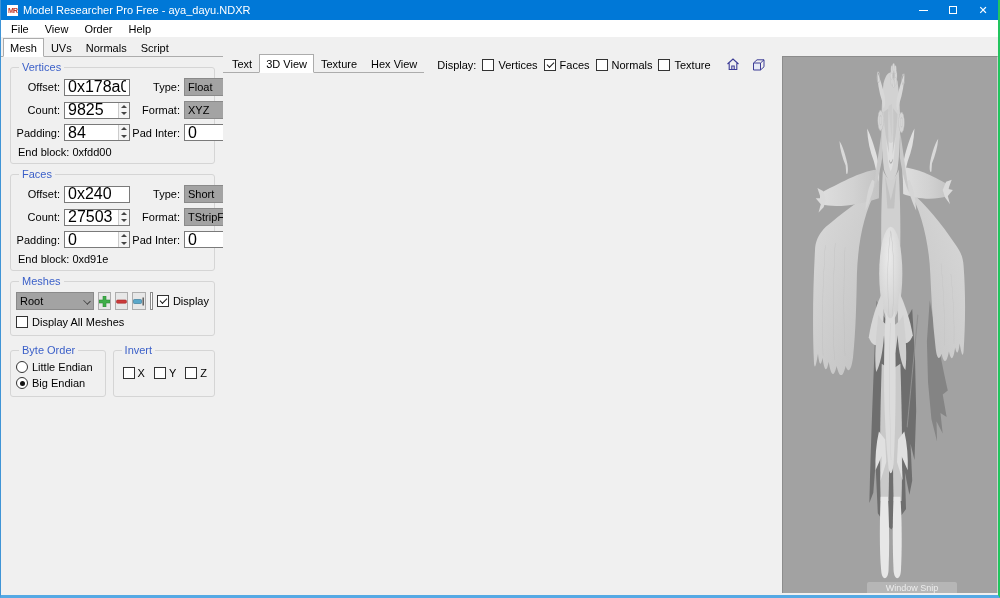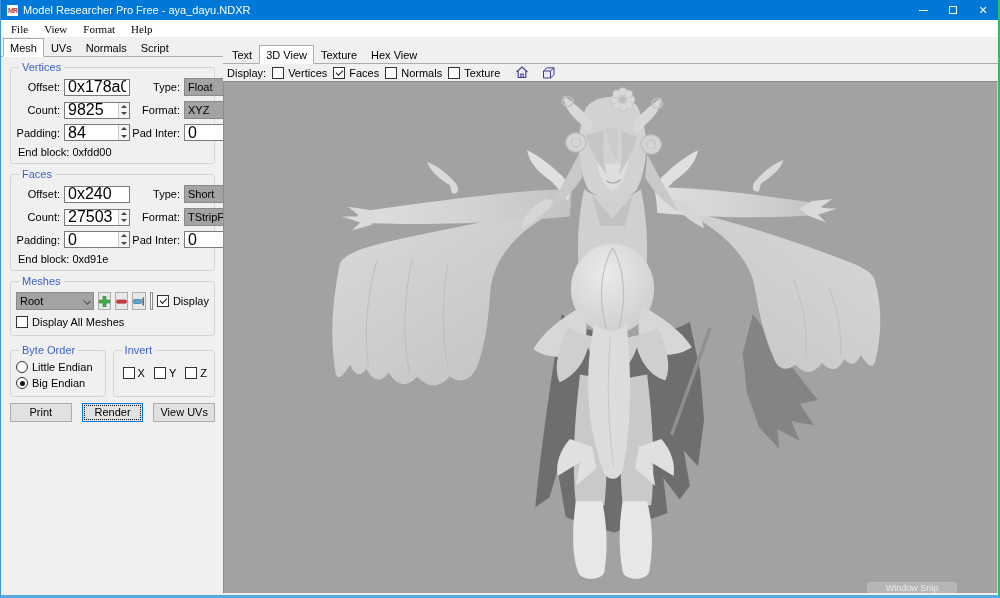--- a/index.html
+++ b/index.html
@@ -9,27 +9,27 @@
   
   .titlebar { height:20px; background:#0078d7; color:#fff; display:flex; align-items:center; flex:0 0 auto; }
   .app-icon { width:11px; height:11px; margin:0 5px 0 6px; background:#fff; color:#c0392b; font-size:7px; font-weight:bold; line-height:11px; text-align:center; letter-spacing:-1px; }
   .title-text { font-size:11px; white-space:nowrap; }
   .win-controls { margin-left:auto; display:flex; height:100%; }
   .win-btn { width:30px; height:100%; display:flex; align-items:center; justify-content:center; font-size:11px; color:#fff; cursor:default; }
   .max-glyph { width:8px; height:8px; border:1px solid #fff; display:inline-block; }
   .min-glyph { width:9px; height:1px; background:#fff; display:inline-block; }
 
   
-  .menubar { height:18px; background:#fff; display:flex; align-items:center; padding-left:2px; flex:0 0 auto; border-bottom:1px solid #f0f0f0;font-family:Liberation Serif, serif; }
+  .menubar { height:18px; background:#fff; display:flex; align-items:center; padding-left:2px; flex:0 0 auto; border-bottom:1px solid #f0f0f0; }
   .menu-item { padding:2px 8px; }
 
   
   .main { flex:1 1 auto; display:flex; min-height:0; background:#f0f0f0; }
   .left-panel { width:222px; flex:0 0 auto; display:flex; flex-direction:column; padding-top:2px; }
-  .right-panel { flex:1 1 auto; display:flex; flex-direction:column; min-width:0; padding-top:9px; }
+  .right-panel { flex:1 1 auto; display:flex; min-width:0; padding-top:18px;gap:9px; }
 
   
   .tabstrip { display:flex; align-items:flex-end; height:17px; flex:0 0 auto; padding-left:2px; position:relative; }
   .tabstrip::after { content:""; position:absolute; left:0; right:0; bottom:0; border-bottom:1px solid #acacac; }
   .tab { padding:1px 6px 2px 6px; border:1px solid transparent; color:#000; position:relative; z-index:1; }
   .tab.active { background:#fff; border:1px solid #acacac; border-bottom:1px solid #fff; padding-top:3px; z-index:2; }
   .left-panel .tab-page { flex:1 1 auto; border-left:1px solid #acacac00; padding:6px 6px 0 6px; overflow:hidden; }
 
   
   .groupbox { position:relative; border:1px solid #d5d5d5; border-radius:3px; margin:4px 2px 10px 2px; padding:10px 5px 5px 5px; }
@@ -101,21 +101,21 @@
         </div>
       <div class="win-btn">
           <span>✕</span>
         </div>
     </div>
   </div>
 
   <div class="menubar">
     <div class="menu-item">File</div>
     <div class="menu-item">View</div>
-    <div class="menu-item">Format</div>
+    <div class="menu-item">Order</div>
     <div class="menu-item">Help</div>
   </div>
 
   <div class="main">
 
     <div class="left-panel">
       <div class="tabstrip">
         <div class="tab active">Mesh</div>
         <div class="tab">UVs</div>
         <div class="tab">Normals</div>
@@ -256,25 +256,20 @@
                   <span>Y</span>
                 </span>
               <span class="invert-opt">
                   <span class="cb"></span>
                   <span>Z</span>
                 </span>
             </div>
           </div>
         </div>
 
-        <div class="btn-row">
-          <button class="btn">Print</button>
-          <button class="btn focused">Render</button>
-          <button class="btn">View UVs</button>
-        </div>
 
       </div>
     </div>
 
     <div class="right-panel">
       <div class="tabstrip">
         <div class="tab">Text</div>
         <div class="tab active">3D View</div>
         <div class="tab">Texture</div>
         <div class="tab">Hex View</div>

